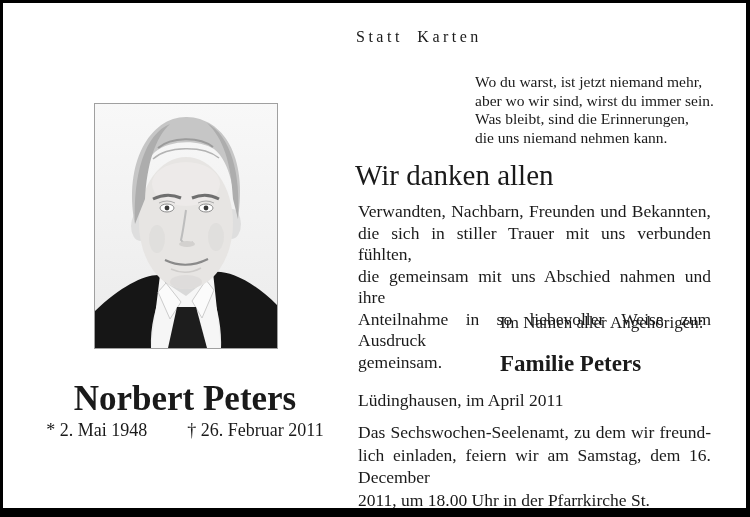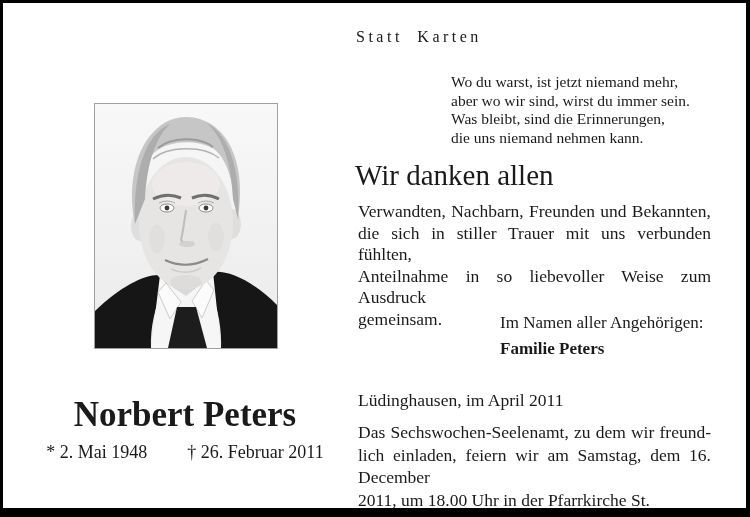--- a/index.html
+++ b/index.html
@@ -25,45 +25,44 @@
   }
 
   .photo-frame{
     left:91px;top:100px;width:182px;height:244px;
     border:1px solid #a0a0a0;
     box-sizing:content-box;
   }
   .photo-frame svg{display:block;}
 
   .poem{
-    left:448px;top:70px;width:250px;
+    left:472px;top:70px;width:250px;
     font-size:15.5px;line-height:18.5px;
   }
 
   .thanks-heading{
     left:352px;top:156px;
     font-size:29px;line-height:32px;
   }
   .thanks-body{
     left:355px;top:198px;width:353px;
     font-size:17.5px;line-height:21.5px;
   }
   .just{text-align:justify;text-align-last:justify;}
 
   .behalf{ left:497px;top:310px; font-size:17px; }
-  .signature{ left:497px;top:336px; font-size:17px; font-weight:bold; }
+  .signature{ left:497px;top:348px; font-size:23px; font-weight:bold; }
 
   .left-col{
     left:6px;top:372px;width:352px;
     text-align:center;
   }
   .profession{ font-size:23px;font-weight:bold;line-height:28px; }
-  .deceased-name{ font-size:35px;font-weight:bold;line-height:42px;margin-top:19px; }
+  .deceased-name{ font-size:35px;font-weight:bold;line-height:42px;margin-top:3px; }
   .dates{
-    margin-top:6px;
     font-size:18px;
     display:flex;justify-content:center;gap:40px;
   }
 
   .place-date{ left:355px;top:387px; font-size:17.5px; }
   .service{
     left:355px;top:418px;width:353px;
     font-size:17.5px;line-height:22.5px;
   }
 </style>
@@ -133,20 +132,21 @@
     <div>aber wo wir sind, wirst du immer sein.</div>
     <div>Was bleibt, sind die Erinnerungen,</div>
     <div>die uns niemand nehmen kann.</div>
   </div>
 
   <div class="abs thanks-heading">Wir danken allen</div>
 
   <div class="abs thanks-body">
     <div class="just">Verwandten, Nachbarn, Freunden und Bekannten,</div>
     <div class="just">die sich in stiller Trauer mit uns verbunden fühlten,</div>
+    <div class="just">die gemeinsam mit uns Abschied nahmen und ihre</div>
     <div class="just">Anteilnahme in so liebevoller Weise zum Ausdruck</div>
     <div>gemeinsam.</div>
   </div>
 
   <div class="abs behalf">Im Namen aller Angehörigen:</div>
   <div class="abs signature">Familie Peters</div>
 
   <div class="abs left-col">
     <div class="deceased-name">Norbert Peters</div>
     <div class="dates">

